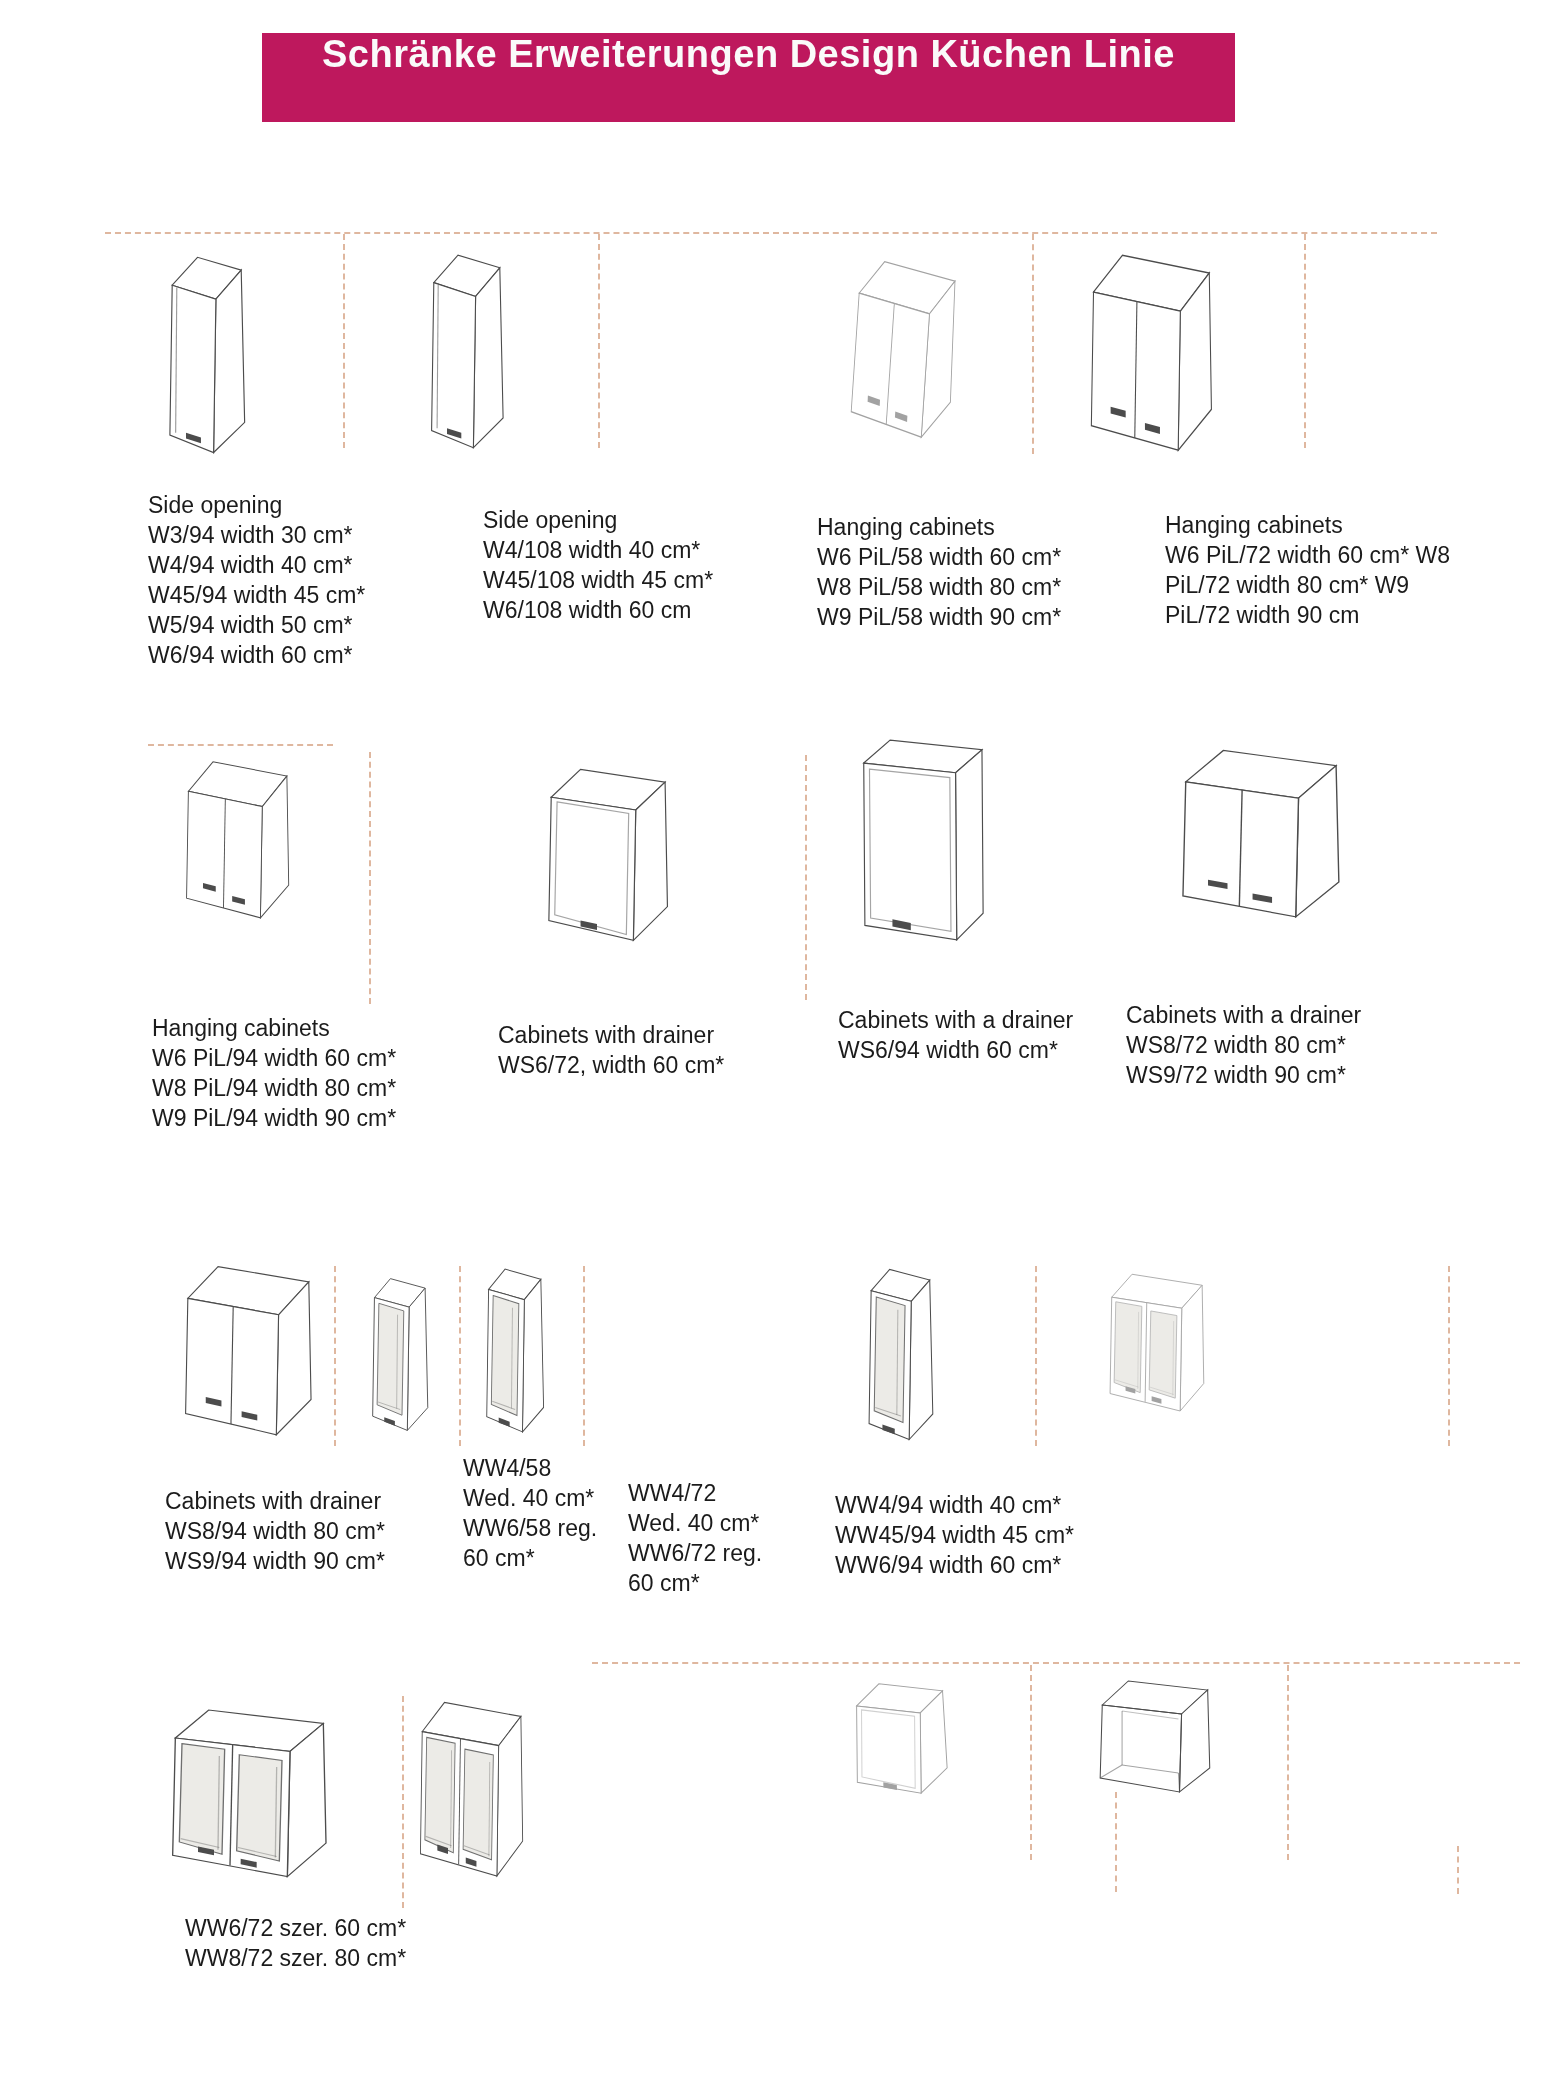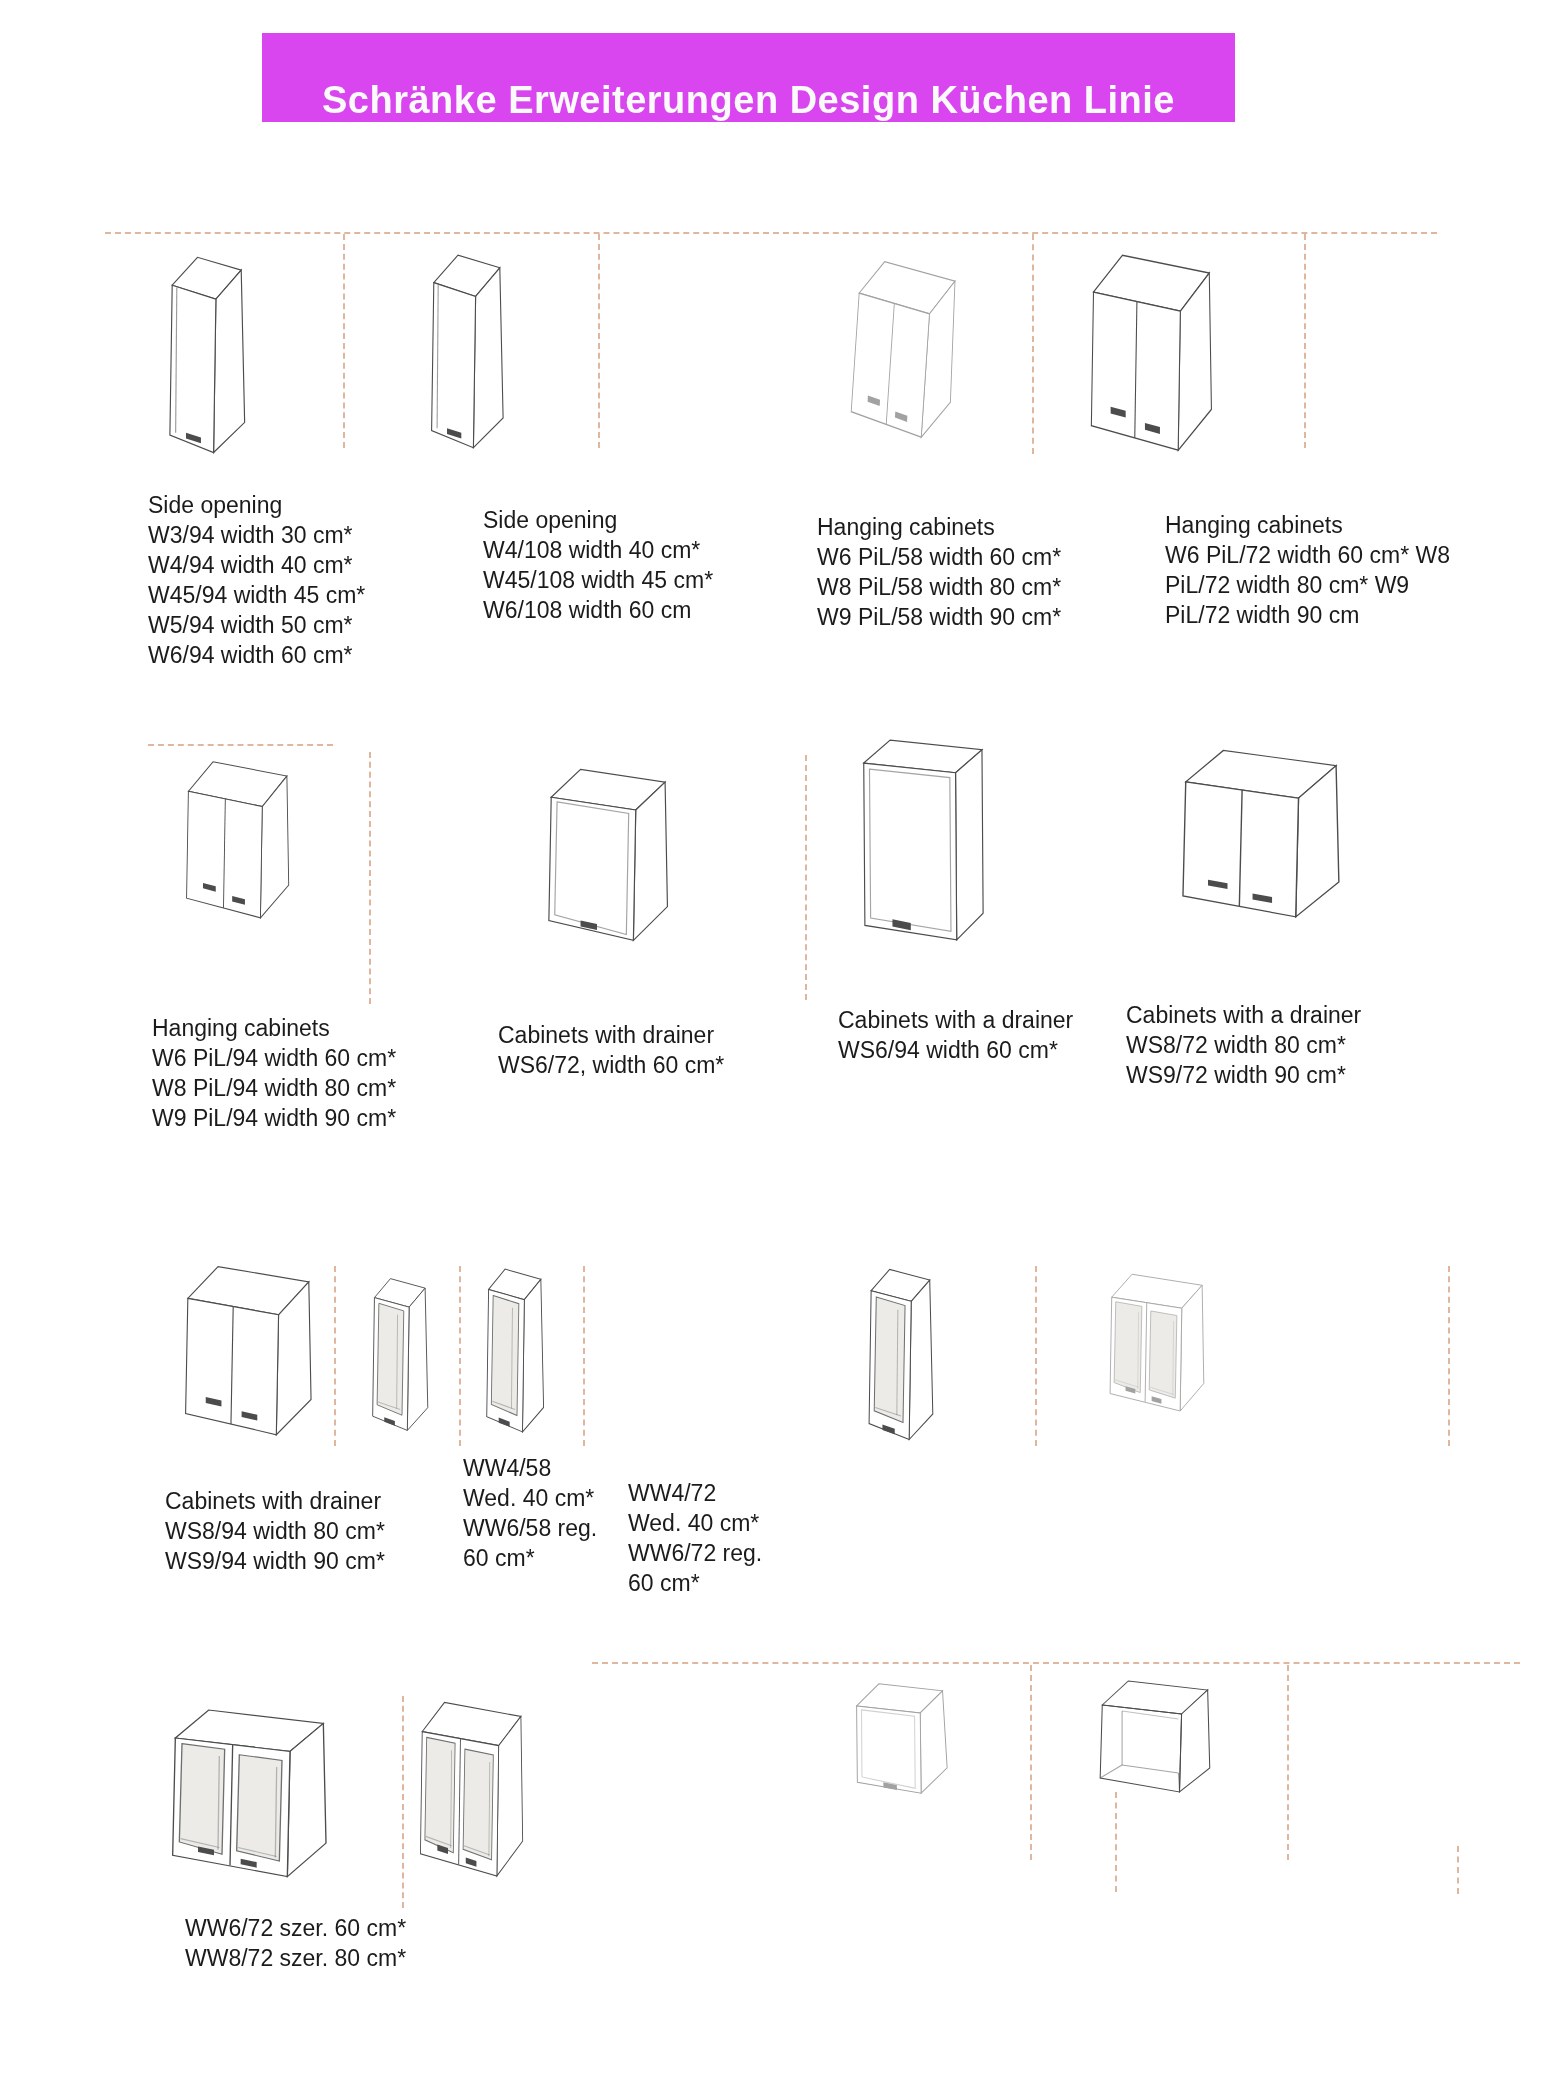--- a/index.html
+++ b/index.html
@@ -1,19 +1,19 @@
 <!DOCTYPE html>
 <html><head>
 <meta charset="utf-8">
 <style>
   html,body{margin:0;padding:0;background:#ffffff;}
   #page{position:relative;width:1542px;height:2090px;background:#ffffff;overflow:hidden;
         font-family:"Liberation Sans","DejaVu Sans",sans-serif;color:#1b1b1b;}
-  .banner{position:absolute;left:262px;top:33px;width:973px;height:89px;background:#d946ef;
-          display:flex;align-items:flex-end;justify-content:center;}
+  .banner{position:absolute;left:262px;top:33px;width:973px;height:89px;background:#be185d;
+          display:flex;align-items:flex-start;justify-content:center;}
   .banner h1{margin:0;font-size:38px;font-weight:bold;color:#fafafa;letter-spacing:.5px;white-space:nowrap;}
   .plabel{position:absolute;font-size:23px;line-height:30px;color:#1b1b1b;white-space:nowrap;}
   .plabel .ln{display:block;}
   .hdash{position:absolute;height:0;border-top:2px dashed #dfb79f;}
   .vdash{position:absolute;width:0;border-left:2px dashed #dfb79f;}
   .cab{position:absolute;}
   .cab svg{width:100%;height:100%;display:block;overflow:visible;}
   .dark{color:#4c4c4c;}
   .light{color:#a2a2a2;}
   .tilt3{transform:rotate(3deg);}
@@ -268,19 +268,24 @@
     <span class="ln">Wed. 40 cm*</span>
     <span class="ln">WW6/58 reg.</span>
     <span class="ln">60 cm*</span>
   </div>
   <div class="plabel" style="left:628px;top:1478px;">
     <span class="ln">WW4/72</span>
     <span class="ln">Wed. 40 cm*</span>
     <span class="ln">WW6/72 reg.</span>
     <span class="ln">60 cm*</span>
   </div>
+  <div class="plabel" style="left:835px;top:1490px;">
+    <span class="ln">WW4/94 width 40 cm*</span>
+    <span class="ln">WW45/94 width 45 cm*</span>
+    <span class="ln">WW6/94 width 60 cm*</span>
+  </div>
 
   <div class="plabel" style="left:185px;top:1913px;">
     <span class="ln">WW6/72 szer. 60 cm*</span>
     <span class="ln">WW8/72 szer. 80 cm*</span>
   </div>
 
 </div>
 
 </body></html>

